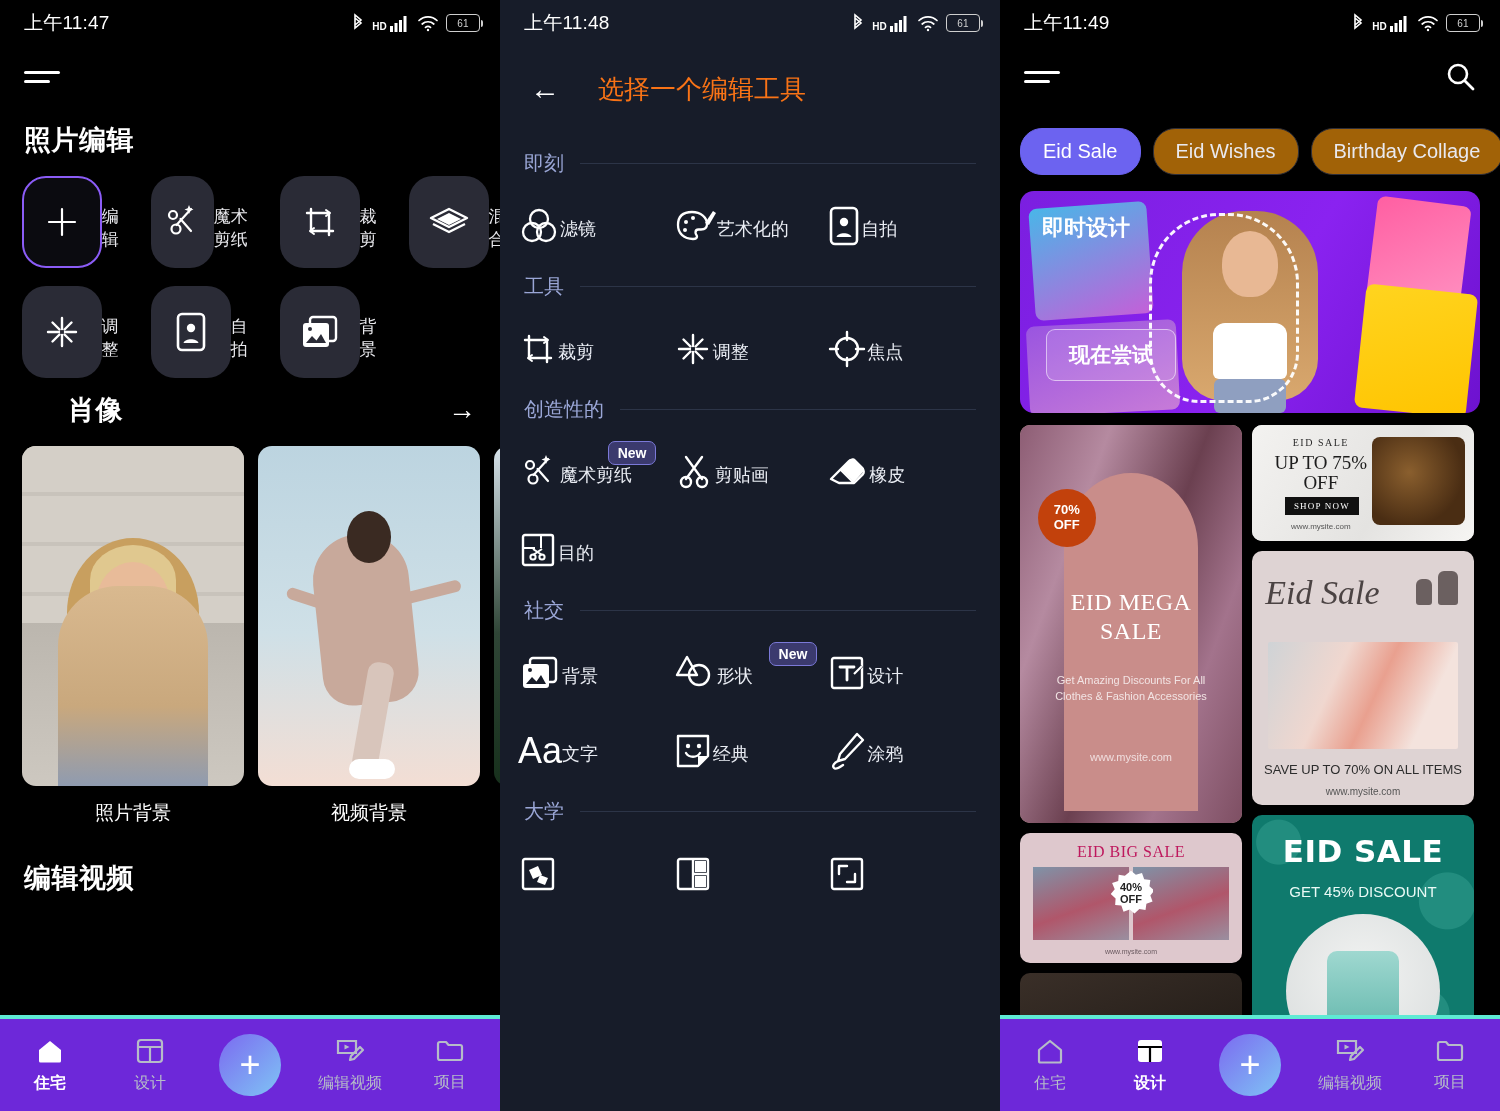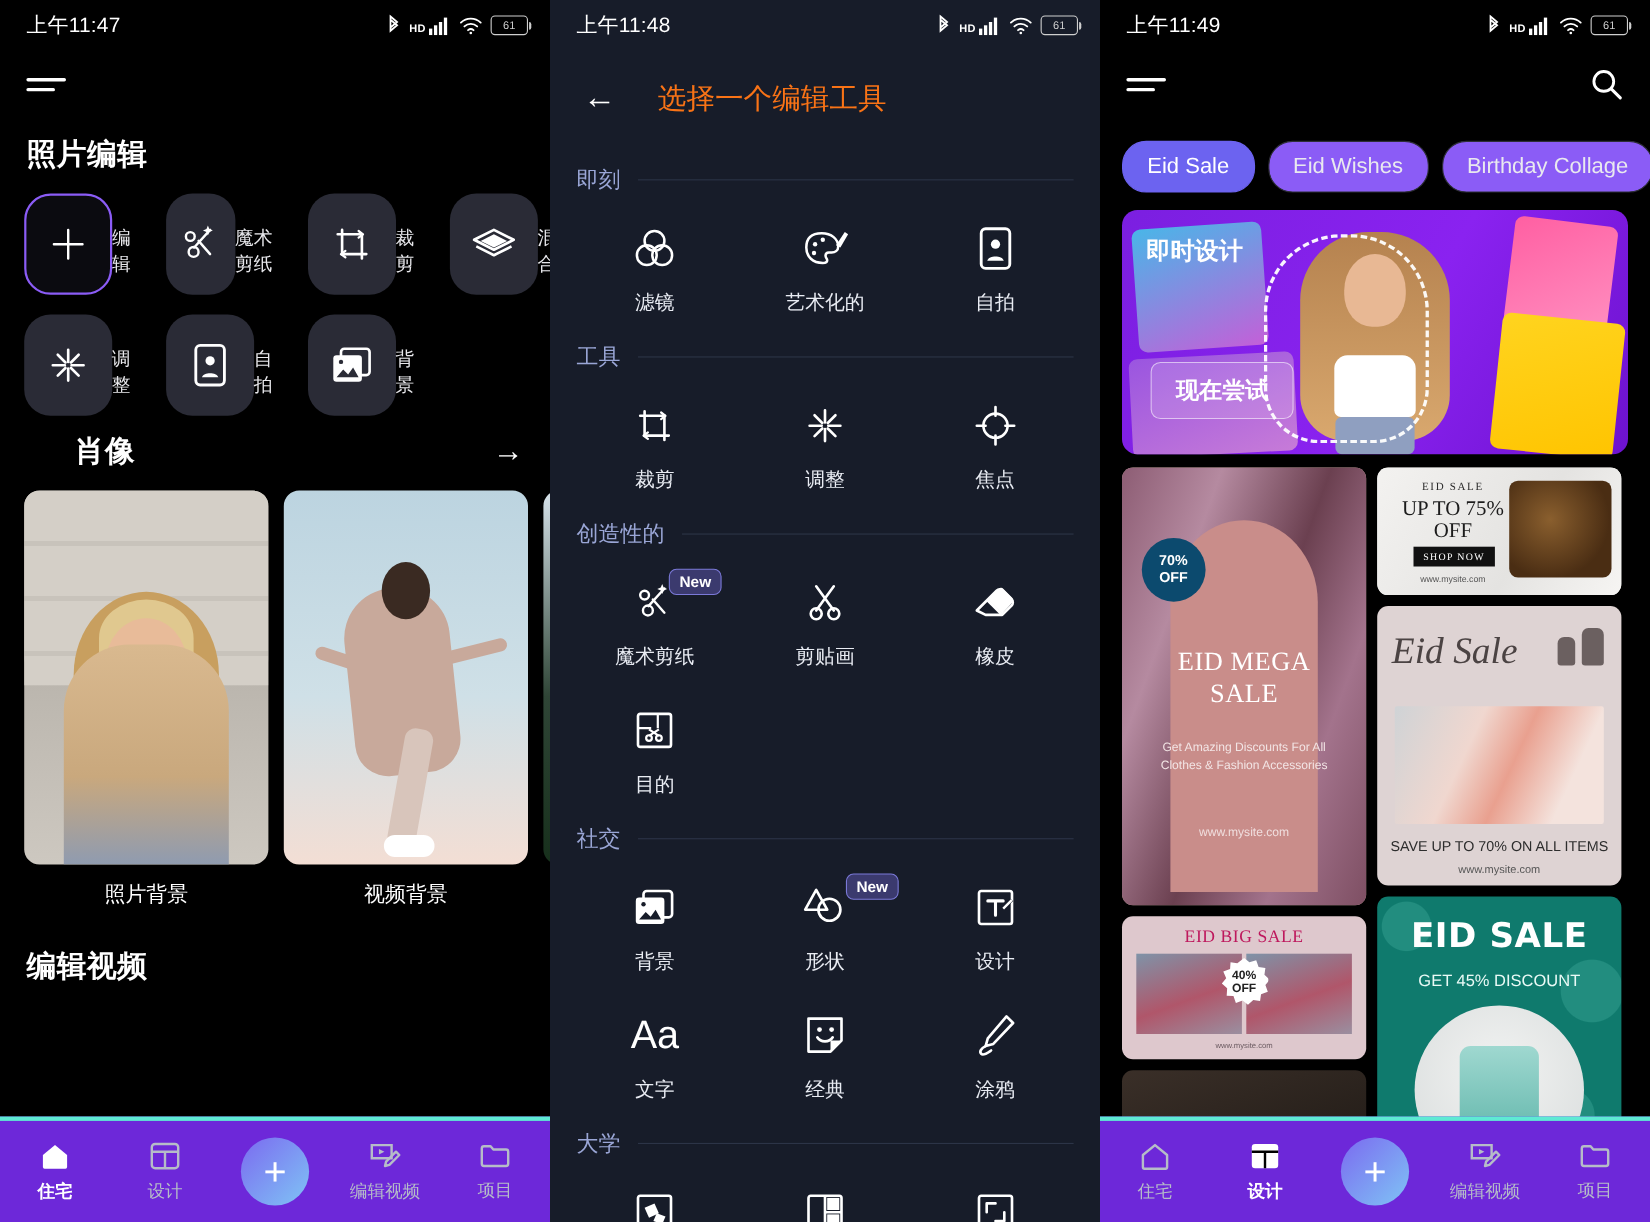--- a/index.html
+++ b/index.html
@@ -116,35 +116,35 @@
   }
 
   
   .p2-topbar { height: 86px; display: flex; align-items: center; gap: 38px; padding: 0 30px; }
   .p2-back { color: #fff; font-size: 30px; line-height: 1; }
   .p2-title { color: #f97316; font-size: 26px; font-weight: 500; }
   .cat-head { display: flex; align-items: center; gap: 16px; padding: 18px 24px 0 24px; }
   .cat-head .ctext { color: #9aa6d6; font-size: 20px; white-space: nowrap; }
   .cat-head .cline { flex: 1; height: 1px; background: #2c3447; }
   .grid3 { display: grid; grid-template-columns: repeat(3,1fr); padding: 0 18px; }
-  .g3cell { display:flex; flex-direction:column; align-items:center; padding: 26px 0 6px 0; position: relative; }
+  .g3cell { display:flex; flex-direction:row; padding: 26px 0 6px 0; position: relative; }
   .g3icon { height: 46px; display:flex; align-items:center; justify-content:center; }
   .g3label { margin-top: 14px; color: #e9ecf3; font-size: 18px; }
   .newbadge {
     position: absolute; top: 18px; left: 58%;
     background: #3b3a6e; border: 1px solid #7b79d8; color: #fff;
     font-size: 14px; padding: 3px 9px; border-radius: 7px; font-weight: 600;
   }
 
   
   .p3-topbar { height: 62px; display:flex; align-items:center; justify-content: space-between; padding: 0 24px; }
   .tabrow { display: flex; gap: 12px; padding: 20px 0 16px 20px; overflow: hidden; }
   .tab {
     flex: 0 0 auto; padding: 11px 22px; border-radius: 22px;
-    background: #8b5cf6; border: 1px solid #2e2e38; color: #e9e9ef; font-size: 20px;
+    background: #a16207; border: 1px solid #2e2e38; color: #e9e9ef; font-size: 20px;
   }
   .tab.active { background: #6c63f0; border-color: #6c63f0; color: #fff; }
 
   .banner {
     margin: 0 20px; height: 222px; border-radius: 14px; overflow: hidden;
     background: linear-gradient(120deg,#7b1fe0 0%,#8a22f0 55%,#6d12cf 100%);
     position: relative;
   }
   .banner .btitle { position:absolute; left: 22px; top: 22px; color:#fff; font-size: 22px; font-weight:700; }
   .banner .bbtn {
@@ -177,21 +177,21 @@
   .tplgrid { display: flex; gap: 10px; padding: 12px 20px 0 20px; }
   .tplcol { display: flex; flex-direction: column; gap: 10px; width: 222px; }
   .tpl { border-radius: 10px; overflow: hidden; position: relative; }
 
   .t-mega { height: 398px; background: #caa69f; }
   .t-mega .bgpeople { position:absolute; inset:0;
       background: linear-gradient(110deg,#8d5d74 0%,#b58aa0 25%,#6b4050 52%,#a3738c 75%,#7e4f63 100%); }
   .t-mega .shape { position:absolute; left: 20%; top: 12%; width: 60%; height: 85%;
       background:#c98d8a; border-radius: 50% 50% 0 0 / 22% 22% 0 0; }
   .t-mega .badge { position:absolute; left: 8%; top: 16%; width: 58px; height: 58px;
-      border-radius: 50%; background:#0c4a6e; color:#fff; font-size: 13px; font-weight:700;
+      border-radius: 50%; background:#c2410c; color:#fff; font-size: 13px; font-weight:700;
       display:flex; flex-direction:column; align-items:center; justify-content:center; line-height:1.15; }
   .t-mega .ttl { position:absolute; left:0; right:0; top: 41%; text-align:center; color:#fff;
       font-family:"Liberation Serif", serif; font-size: 24px; line-height:1.2; letter-spacing:.5px;}
   .t-mega .sub { position:absolute; left: 12%; right:12%; top: 62%; text-align:center; color:#f2e4e4;
       font-size: 11px; line-height:1.5; }
   .t-mega .url { position:absolute; left:0; right:0; top: 82%; text-align:center; color:#f0dede; font-size: 11px; }
 
   .t-upto { height: 116px; background: #efeeec; }
   .t-upto .marble { position:absolute; inset:0; background: linear-gradient(120deg,#f3f2f0,#e4e3e1 60%,#f6f5f3); }
   .t-upto .eidsale { position:absolute; left: 6%; top: 10%; width: 50%; text-align:center;

